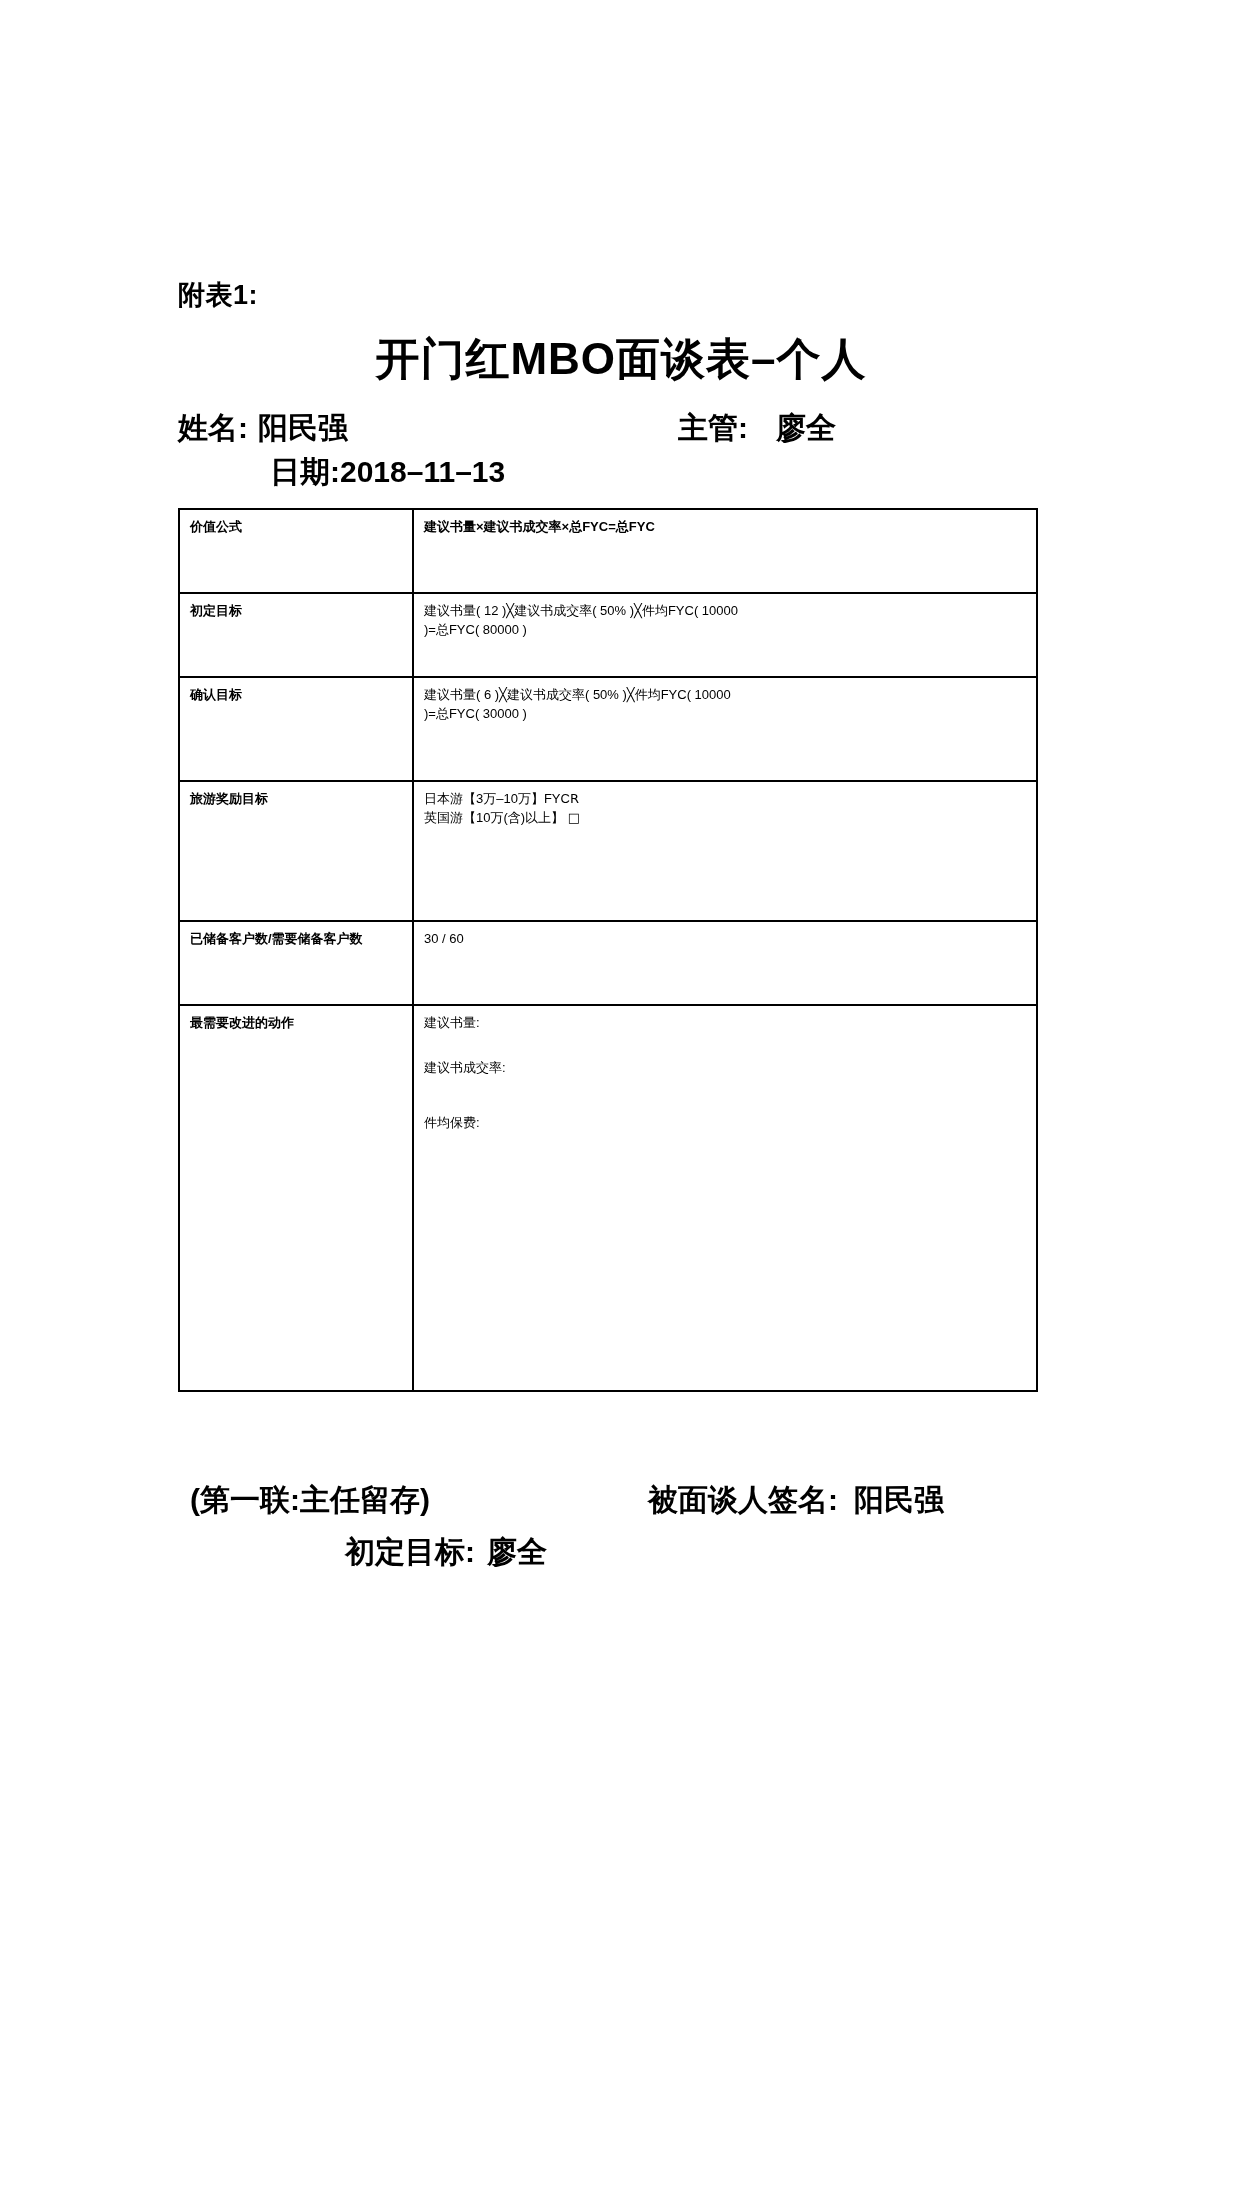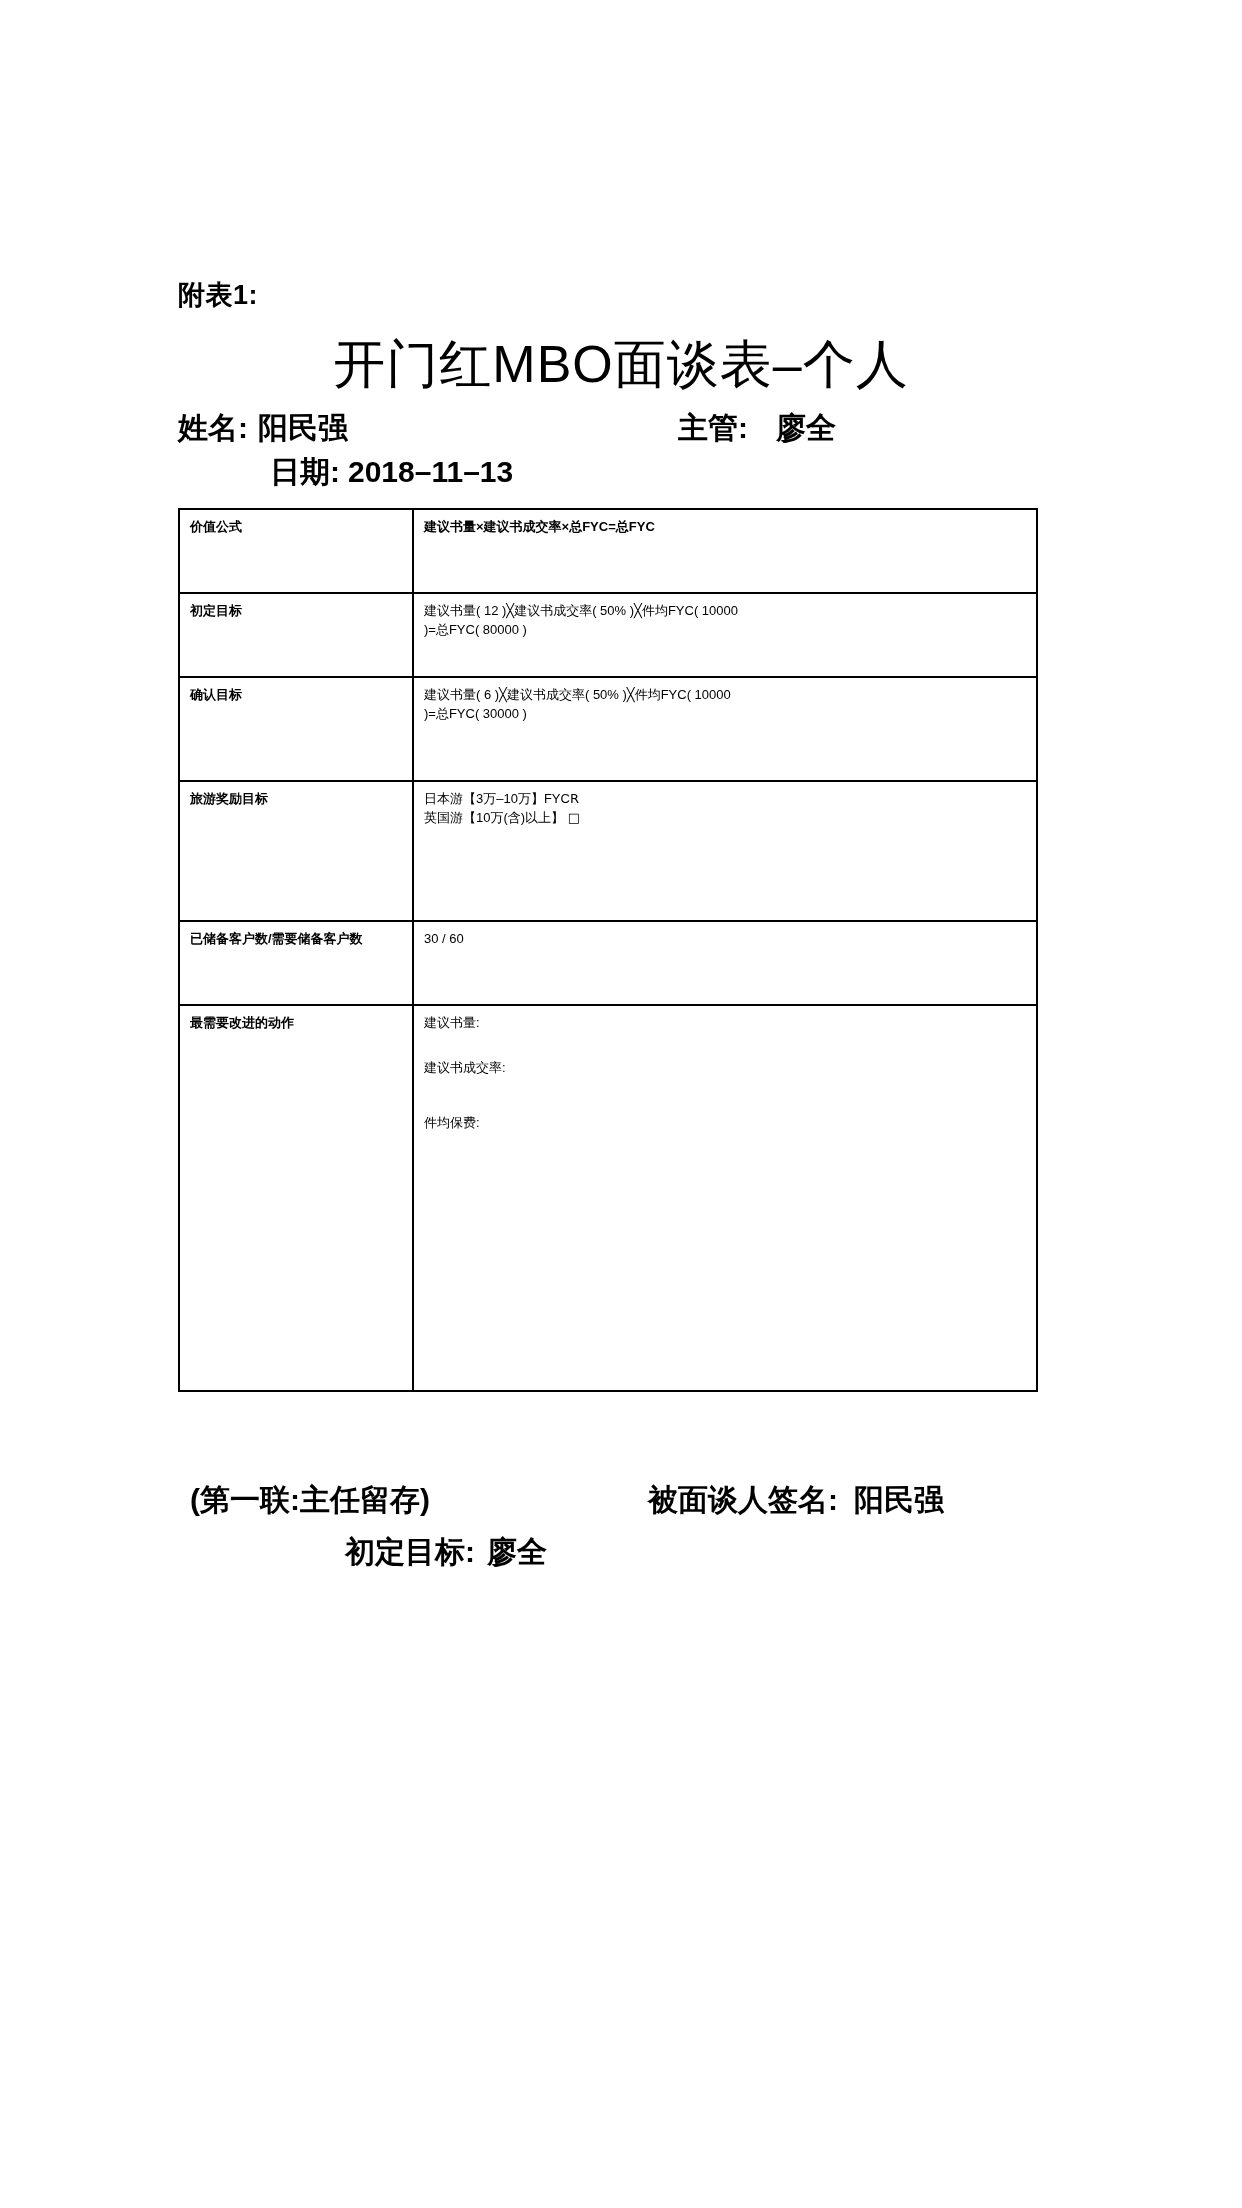--- a/index.html
+++ b/index.html
@@ -28,22 +28,22 @@
     font-size: 27px;
     font-weight: 700;
     letter-spacing: 0.5px;
   }
   .doc-title {
     position: absolute;
     left: 0;
     top: 330px;
     width: 1242px;
     text-align: center;
-    font-size: 52px;
-    font-weight: 400;
+    font-size: 44px;
+    font-weight: 700;
     letter-spacing: 1px;
   }
   .meta-row {
     position: absolute;
     left: 178px;
     top: 408px;
     width: 800px;
     font-size: 30px;
     font-weight: 700;
   }
@@ -62,21 +62,21 @@
   }
   .meta-super .val { margin-left: 28px; }
   .meta-date {
     position: absolute;
     left: 270px;
     top: 452px;
     font-size: 30px;
     font-weight: 700;
     white-space: nowrap;
   }
-  .meta-date .val { margin-left: 8px; }
+  .meta-date .val { }
 
   table.form {
     position: absolute;
     left: 178px;
     top: 508px;
     width: 860px;
     border-collapse: collapse;
     table-layout: fixed;
   }
   table.form td {

